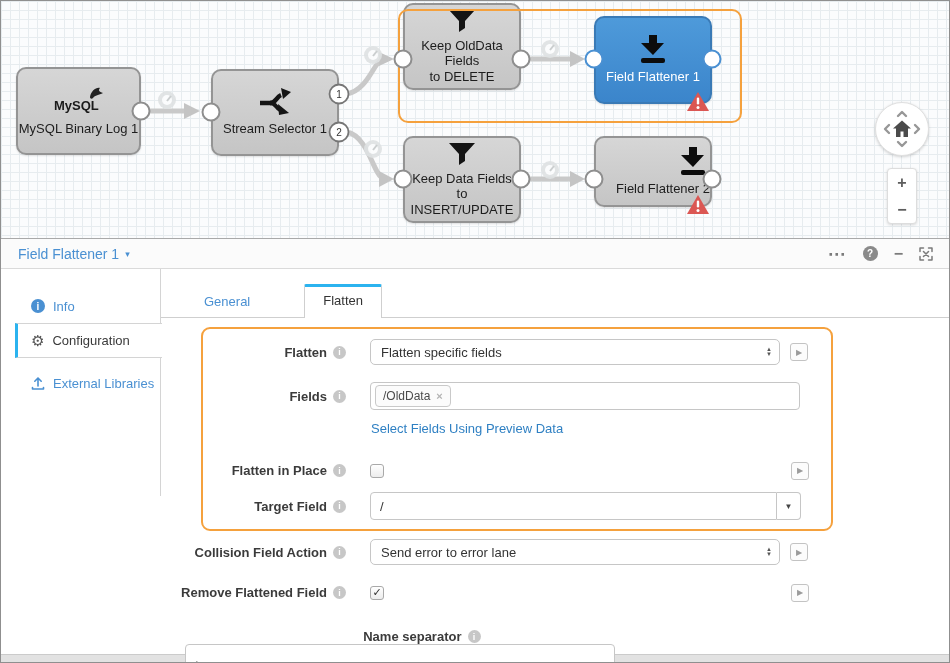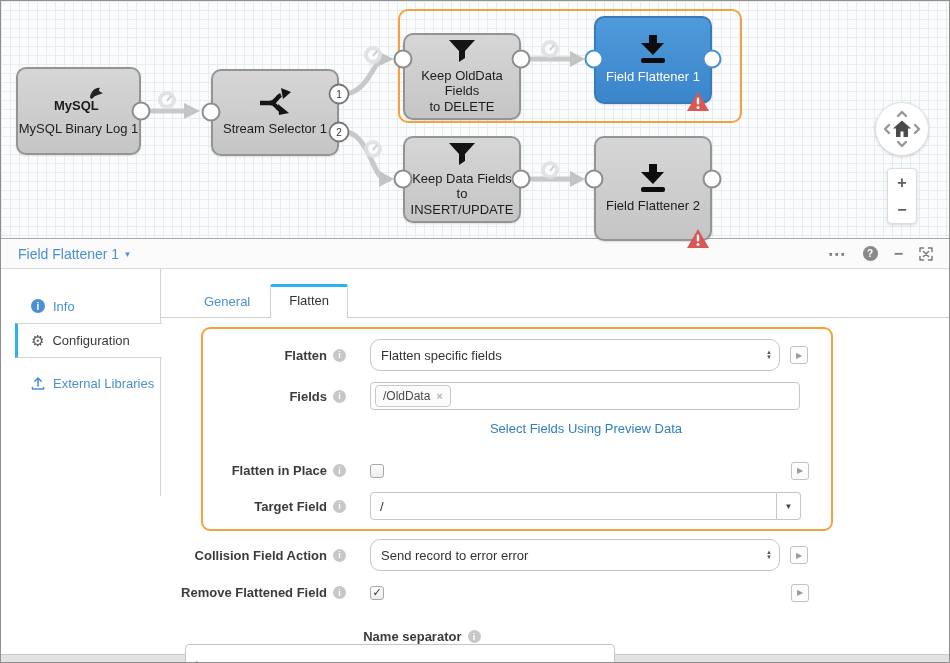--- a/index.html
+++ b/index.html
@@ -44,54 +44,54 @@
   .sitem.active{position:relative;z-index:2;margin-left:14px;margin-top:0;height:35px;width:147px;background:#fff;
     box-sizing:border-box;border-top:1px solid #d4d4d4;border-bottom:1px solid #d4d4d4;border-left:3px solid #2bb3ef;
     color:#3a3a3a;padding-left:13px;}
   .sitem.libs{margin-top:8px;}
   .infoi{width:14px;height:14px;border-radius:50%;background:#4a90d2;color:#fff;font-size:10px;font-weight:bold;
     display:inline-flex;align-items:center;justify-content:center;flex:none;}
   .geari{font-size:15px;color:#555;line-height:1;}
 
   .main{flex:1;position:relative;}
   .tabbar{position:absolute;left:0;right:0;top:15px;height:33px;border-bottom:1px solid #cfcfcf;
-    display:flex;align-items:flex-end;padding-left:23px;box-sizing:content-box;}
+    display:flex;align-items:flex-end;padding-left:23px;box-sizing:content-box;gap:34px;}
   .tab{padding:8px 20px;font-size:13px;color:#4a90d2;}
   .tab.active{box-sizing:border-box;height:34px;margin-bottom:-1px;background:#fff;border:1px solid #cfcfcf;
     border-bottom:none;border-top:3px solid #2bb3ef;border-radius:2px 2px 0 0;color:#333;padding:6px 18px 9px;}
 
   .orange{position:absolute;left:40px;top:58px;width:628px;height:200px;border:2px solid #f5a13d;border-radius:9px;z-index:0;}
   .frow{position:absolute;left:0;display:flex;align-items:center;z-index:1;}
   .flabel{width:185px;display:flex;justify-content:flex-end;align-items:center;gap:6px;font-weight:bold;
     color:#3b3b3b;font-size:13px;flex:none;}
   .ii{width:13px;height:13px;border-radius:50%;background:#c7c7c7;color:#fff;font-size:9px;font-weight:bold;
     display:inline-flex;align-items:center;justify-content:center;flex:none;font-style:normal;}
   .ctrl{margin-left:24px;display:flex;align-items:center;}
-  .sel{width:410px;height:32px;box-sizing:border-box;border:1px solid #c6c6c6;border-radius:10px;background:#fff;
+  .sel{width:410px;height:26px;box-sizing:border-box;border:1px solid #c6c6c6;border-radius:5px;background:#fff;
     display:flex;align-items:center;padding:0 24px 0 10px;font-size:13px;color:#333;position:relative;}
   .stepper{position:absolute;right:7px;top:50%;transform:translateY(-50%);display:flex;flex-direction:column;
     align-items:center;font-size:6px;line-height:5px;color:#555;}
   .tinput{width:430px;height:28px;box-sizing:border-box;border:1px solid #c6c6c6;border-radius:4px;background:#fff;
     display:flex;align-items:center;padding:0 9px;font-size:13px;color:#333;}
   .tagbox{padding:0 4px;}
   .chip{height:20px;border:1px solid #c9c9c9;border-radius:4px;background:#fbfbfb;display:flex;align-items:center;
     gap:6px;padding:0 7px;font-size:12px;color:#4a4a4a;text-align:center;}
   .chip .x{color:#b3b3b3;font-weight:bold;font-size:11px;}
   .playbtn{width:18px;height:18px;box-sizing:border-box;border:1px solid #c3c3c3;border-radius:3px;background:#fcfcfc;
     color:#9b9b9b;font-size:8px;display:flex;align-items:center;justify-content:center;margin-left:10px;flex:none;}
   .playbtn.abs{position:absolute;left:630px;margin:0;}
   .cbx{width:14px;height:14px;box-sizing:border-box;border:1px solid #a9a9a9;border-radius:3px;
     background:linear-gradient(#fff,#ededed);display:flex;align-items:center;justify-content:center;
     font-size:11px;color:#2e2e2e;line-height:1;}
   .twrap{display:flex;}
   .tfield{width:407px;border-radius:4px 0 0 4px;}
   .tbtn{width:24px;height:28px;box-sizing:border-box;border:1px solid #c6c6c6;border-left:none;
     border-radius:0 4px 4px 0;background:#fff;display:flex;align-items:center;justify-content:center;
     font-size:8px;color:#444;}
-  .plink{position:absolute;left:210px;top:152px;width:430px;text-align:center;color:#2f80c3;font-size:13px;z-index:1;}
+  .plink{position:absolute;left:210px;top:152px;width:430px;text-align:left;color:#2f80c3;font-size:13px;z-index:1;}
 
   .bstrip{position:absolute;left:0;right:0;bottom:0;height:7px;background:#e2e2e2;border-top:1px solid #cbcbcb;}
 </style>
 </head>
 <body>
 
 <div class="screen">
 
   <div class="canvas">
 
@@ -109,21 +109,21 @@
       <svg width="36" height="28" viewBox="0 0 36 28">
         <path d="M3,15 H14" stroke="#151515" stroke-width="4.5" fill="none"></path>
         <path d="M13,15 C19,15 19,9 24,7" stroke="#151515" stroke-width="4.5" fill="none"></path>
         <polygon points="24,0 34,4 26,11" fill="#151515"></polygon>
         <path d="M13,15 C19,15 19,20 23,22" stroke="#151515" stroke-width="4" fill="none"></path>
         <polygon points="21,16 32,25 22,27" fill="#151515"></polygon>
       </svg>
       <div class="nlabel">Stream Selector 1</div>
     </div>
 
-    <div class="node" style="left:402px;top:32px;width:118px;height:87px;">
+    <div class="node" style="left:402px;top:2px;width:118px;height:87px;">
       <svg width="28" height="24" viewBox="0 0 28 24">
         <path d="M1,1 H27 L17,12 V19 L11,23 V12 Z" fill="#141414"></path>
       </svg>
       <div class="nlabel">
         <div>Keep OldData Fields</div>
         <div>to DELETE</div>
       </div>
     </div>
 
     <div class="node selected" style="left:593px;top:15px;width:118px;height:88px;">
@@ -142,21 +142,21 @@
     <div class="node" style="left:402px;top:135px;width:118px;height:87px;">
       <svg width="28" height="24" viewBox="0 0 28 24">
         <path d="M1,1 H27 L17,12 V19 L11,23 V12 Z" fill="#141414"></path>
       </svg>
       <div class="nlabel">
         <div>Keep Data Fields to</div>
         <div>INSERT/UPDATE</div>
       </div>
     </div>
 
-    <div class="node" style="left:593px;top:135px;width:118px;height:105px;">
+    <div class="node" style="left:593px;top:135px;width:118px;height:71px;align-items:flex-end;">
       <svg width="34" height="29" viewBox="0 0 34 29">
         <path d="M13,0 h8 v8 h7 L17,20 L5,8 h8 z" fill="#0c0c0c"></path>
         <rect x="5" y="23" width="24" height="5" rx="2" fill="#0c0c0c"></rect>
       </svg>
       <div class="nlabel">Field Flattener 2</div>
       <svg class="warn" width="24" height="21" viewBox="0 0 24 21">
         <polygon points="12,1 23,20 1,20" fill="#db5753"></polygon>
         <rect x="10.8" y="6.5" width="2.4" height="7" rx="1.2" fill="#fff"></rect>
         <circle cx="12" cy="16.6" r="1.5" fill="#fff"></circle>
       </svg>
@@ -362,21 +362,21 @@
         </div>
       </div>
 
       <div class="frow" style="top:270px;">
         <div class="flabel">
           <span>Collision Field Action</span>
           <span class="ii">i</span>
         </div>
         <div class="ctrl">
           <div class="sel">
-            <span>Send record to error error</span>
+            <span>Send error to error lane</span>
             <span class="stepper">
               <span>▲</span>
               <span>▼</span>
             </span>
           </div>
           <div class="playbtn">
               <span>▶</span>
             </div>
         </div>
       </div>

